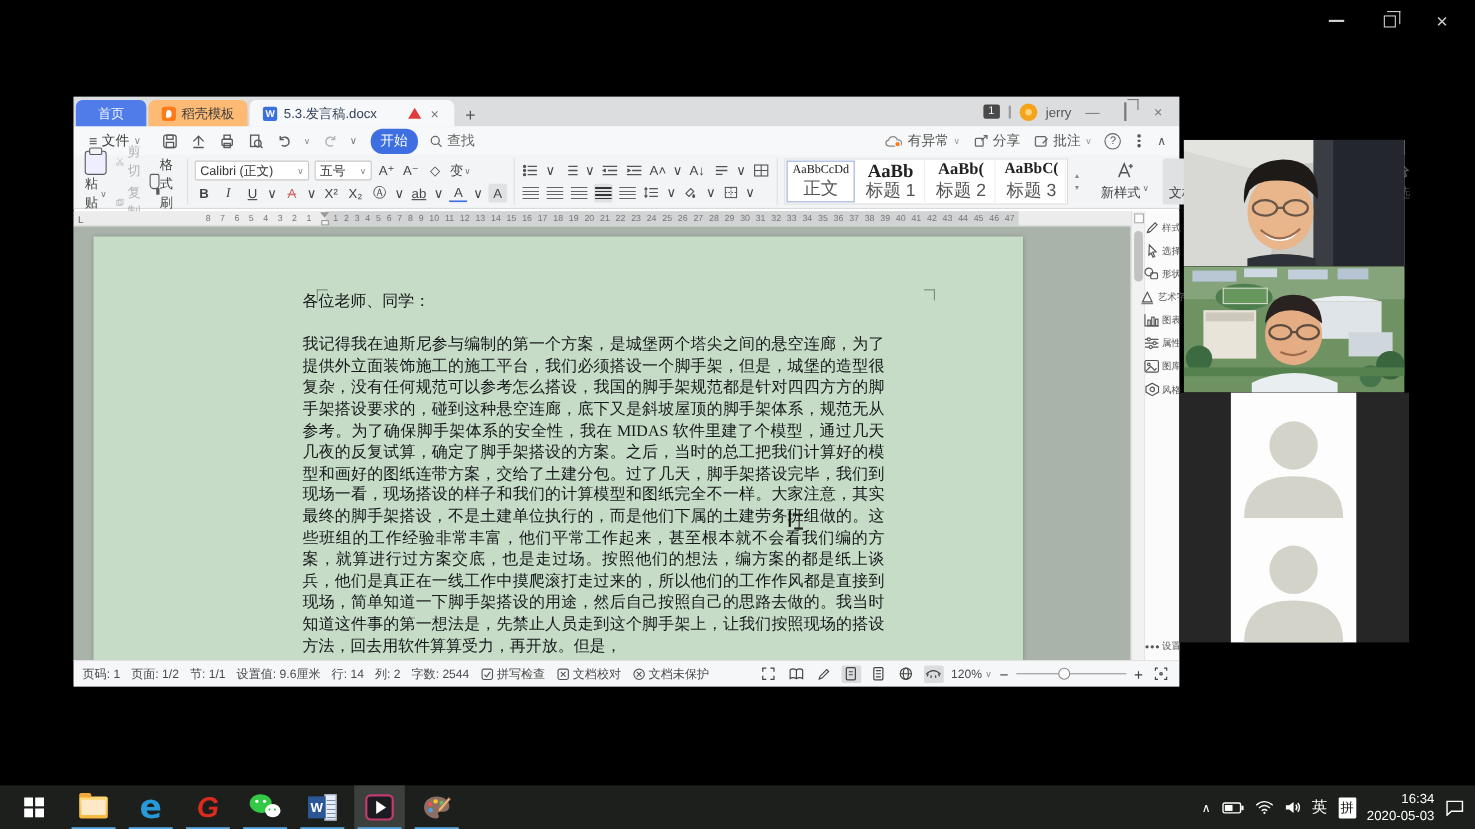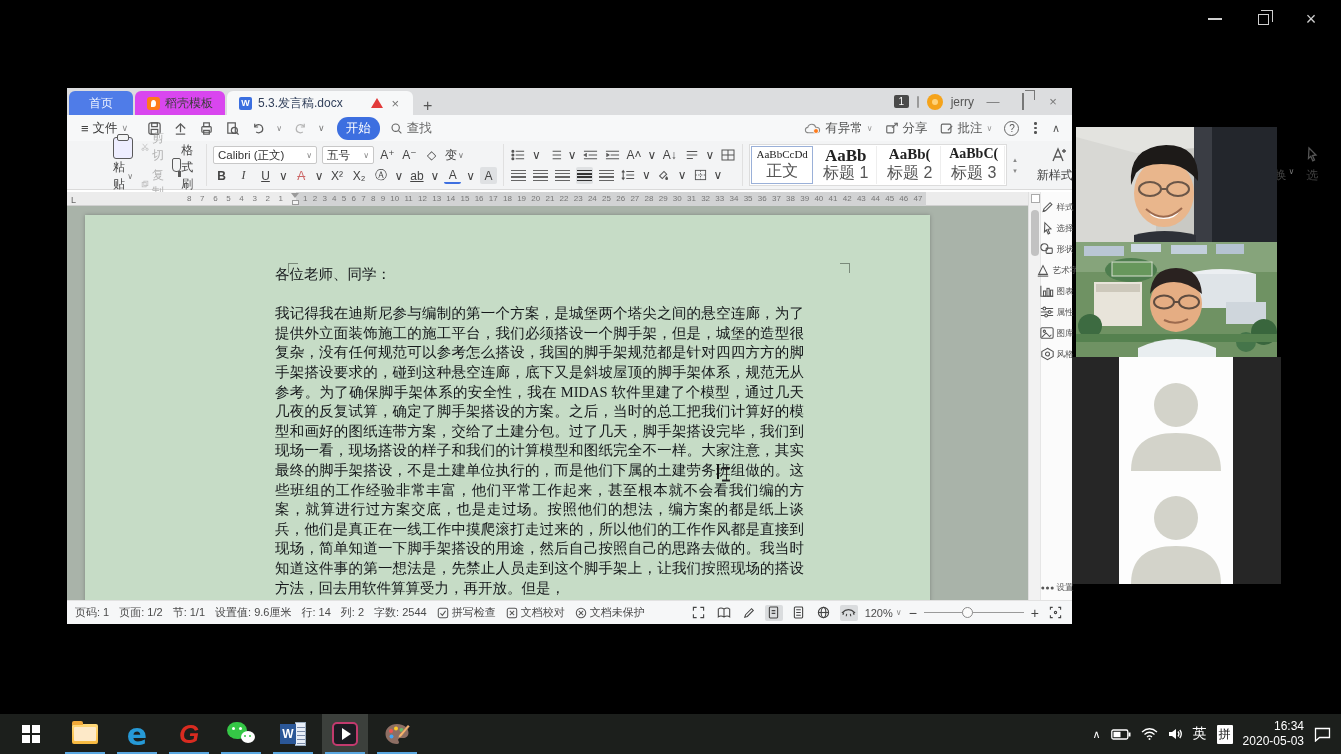--- a/index.html
+++ b/index.html
@@ -16,21 +16,21 @@
   .pwin-close { color:#cfcfcf; font-size:18px; line-height:18px; }
 
   
   #wps { left:67px; top:88px; width:1005px; height:536px; background:#fff; }
 
   
   .tabbar { left:0; top:0; width:1005px; height:27px; background:#dcdddf; display:flex; align-items:flex-end; }
   .tab { height:24px; display:flex; align-items:center; padding:0 12px; font-size:12px; color:#3c3c3c;
          border-radius:6px 6px 0 0; margin-left:2px; cursor:pointer; }
   .tab-home { background:#4f7ce8; color:#eef3ff; min-width:64px; justify-content:center; }
-  .tab-docer { background:#d946ef; }
+  .tab-docer { background:#fdba74; }
   .tab-doc { background:#f7f8f9; color:#33415c; width:186px; justify-content:flex-start; gap:6px; }
   .tab-doc .grow { flex:1; }
   .flame { width:13px; height:13px; background:#ff7a1a; border-radius:3px; position:relative; margin-right:5px;}
   .flame:before{ content:""; position:absolute; left:4px; top:3px; width:5px; height:7px; background:#fff; border-radius:50% 50% 50% 0;}
   .wdocicon { width:13px; height:13px; background:#3b6fe0; border-radius:2px; color:#fff; font-size:9px; font-weight:bold; display:flex; align-items:center; justify-content:center;}
   .warn-tri { width:0; height:0; border-left:6px solid transparent; border-right:6px solid transparent; border-bottom:10px solid #e23b3b; position:relative;}
   .tab-x { color:#777; font-size:13px; padding:0 2px; cursor:pointer;}
   .tab-plus { font-size:16px; color:#555; padding:0 10px; cursor:pointer; }
   .tab-right { margin-left:auto; display:flex; align-items:center; gap:8px; padding-right:8px; height:27px;}
   .badge1 { background:#4a4a4a; color:#fff; font-size:10px; width:15px; height:13px; border-radius:2px; display:flex; align-items:center; justify-content:center;}
@@ -56,21 +56,21 @@
   .mright { margin-left:auto; display:flex; align-items:center; gap:12px; color:#555; padding-right:4px;}
   .cloudwrap { position:relative; display:flex; align-items:center; gap:4px; cursor:pointer;}
   .odot { position:absolute; left:9px; top:8px; width:6px; height:6px; background:#ff7a1a; border-radius:50%; border:1px solid #f7f8f9;}
   .helpc { width:15px; height:15px; border:1.2px solid #666; border-radius:50%; font-size:10px; display:flex; align-items:center; justify-content:center; cursor:pointer;}
   .dots3 { display:flex; flex-direction:column; gap:2px; cursor:pointer; padding:0 3px;}
   .dots3 i { width:2.5px; height:2.5px; background:#555; border-radius:50%; }
 
   
   .ribbon { left:0; top:53px; width:1005px; height:49px; background:#f3f4f5; border-bottom:1px solid #dadada; display:flex; align-items:stretch; padding:3px 6px; gap:6px; font-size:12px; color:#444;}
   .rgroup { display:flex; align-items:center; gap:4px; border-right:1px solid #e0e0e0; padding-right:6px;}
-  .pastebig { display:flex; flex-direction:column; align-items:center; justify-content:center; cursor:pointer; padding:0 4px;margin-left:36px;}
+  .pastebig { display:flex; flex-direction:column; align-items:center; justify-content:center; cursor:pointer; padding:0 4px;}
   .clipico { width:20px; height:22px; border:1.5px solid #5a5a5a; border-radius:3px; position:relative; background:#eef;}
   .clipico:before{content:"";position:absolute;left:3px;top:-4px;width:10px;height:5px;border:1.5px solid #5a5a5a;border-radius:2px;background:#f3f4f5;}
   .cutcopy { display:flex; flex-direction:column; justify-content:center; gap:3px; color:#b3b3b3;}
   .fmt { display:flex; flex-direction:row; align-items:center; justify-content:space-between; cursor:pointer;}
   .brushico { width:16px; height:14px; border:1.5px solid #5a5a5a; border-radius:2px 2px 4px 4px; position:relative;}
   .brushico:before{content:"";position:absolute;left:5px;bottom:-6px;width:3px;height:6px;background:#5a5a5a;}
   .fontcol { display:flex; flex-direction:column; gap:3px; justify-content:flex-end;}
   .frow { display:flex; align-items:center; gap:5px;}
   .fsel { background:#fff; border:1px solid #c8c8c8; border-radius:2px; height:18px; display:flex; align-items:center; padding:0 4px; gap:6px; font-size:11.5px; color:#333; cursor:pointer;}
   .fname { width:104px; justify-content:space-between;}

